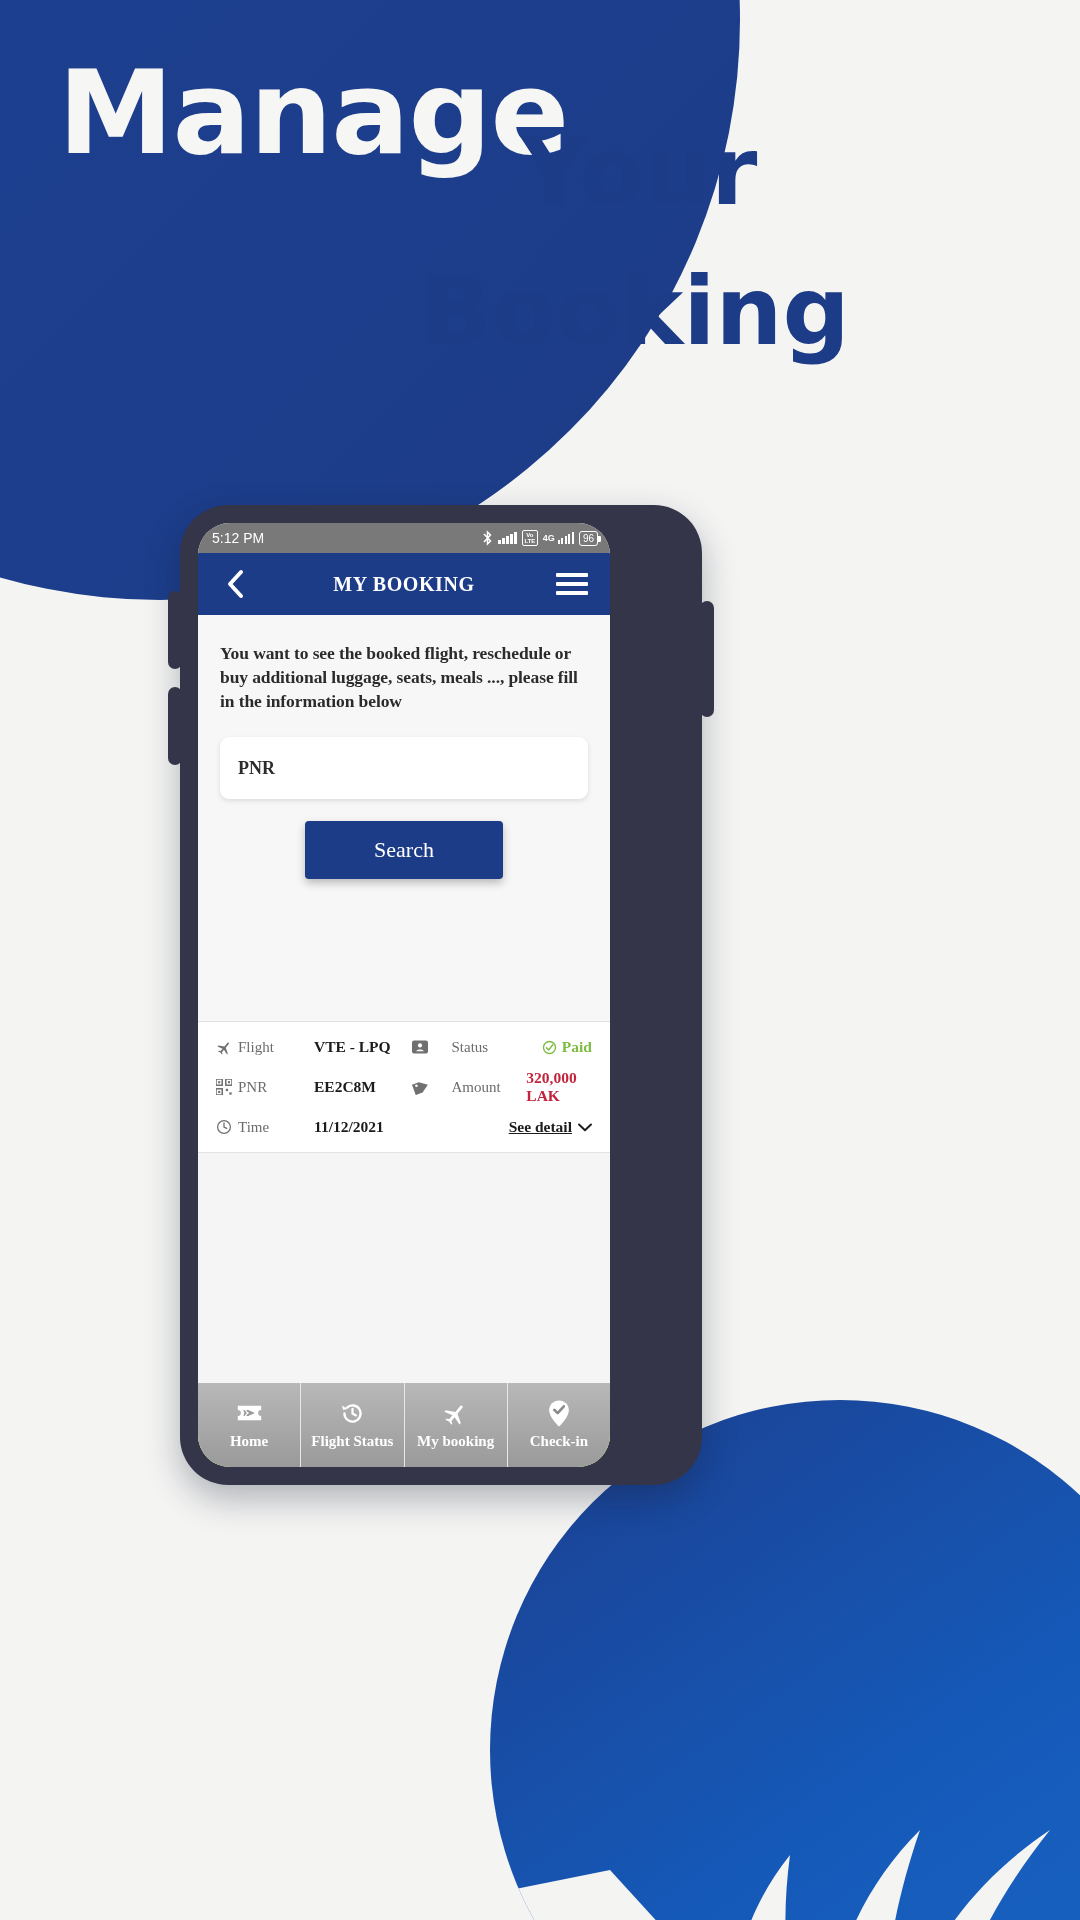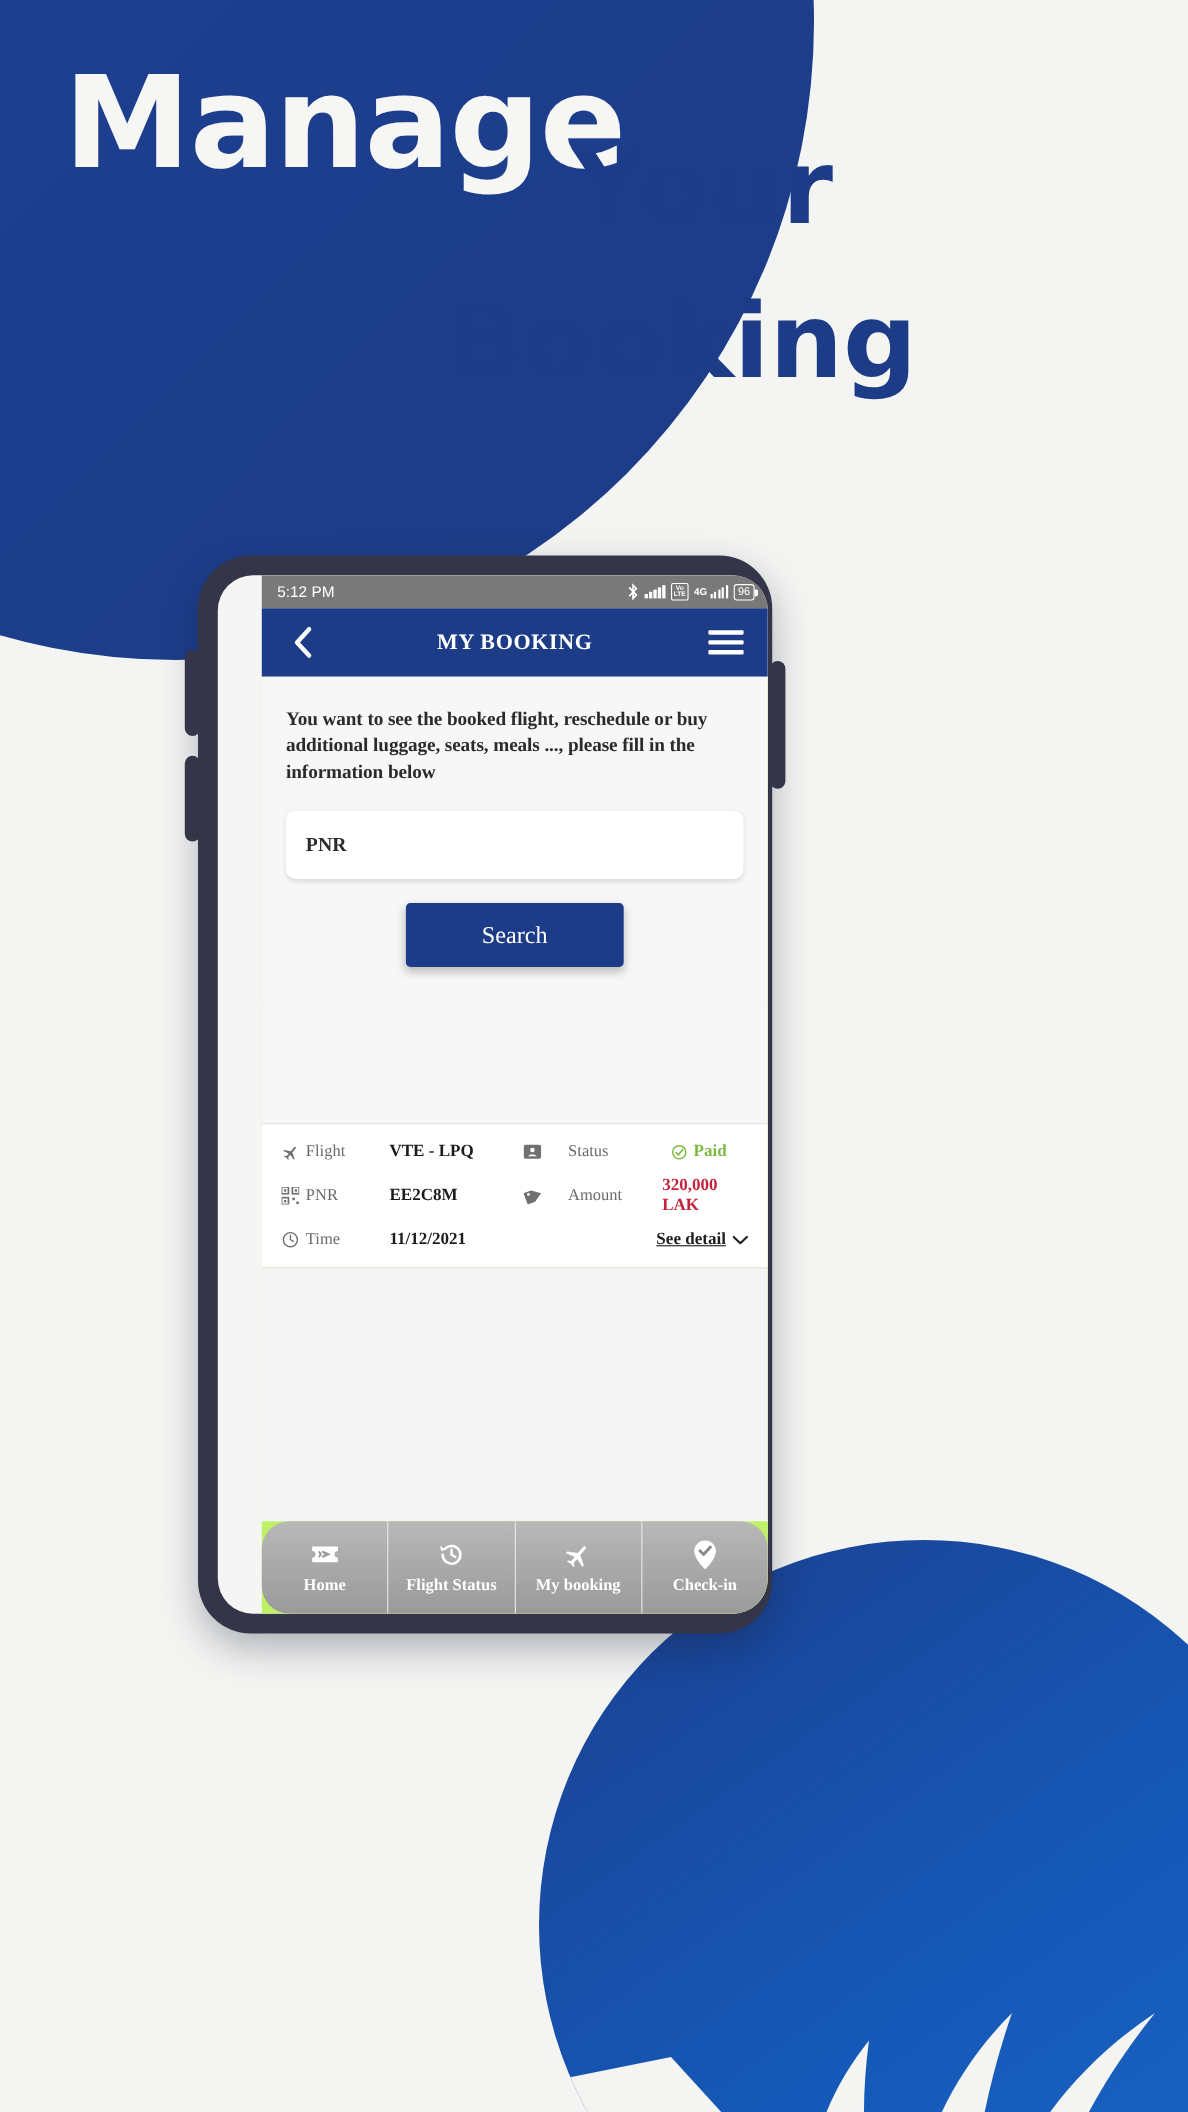--- a/index.html
+++ b/index.html
@@ -46,21 +46,21 @@
   }
   .hl-your {
     left:520px; top:125px;
     font-family:"DejaVu Sans", sans-serif;
     font-weight:bold;
     font-size:94px;
     color:#1d3c87;
     line-height:1;
   }
   .hl-booking {
-    left:404px; top:265px;
+    left:420px; top:265px;
     font-family:"DejaVu Sans", sans-serif;
     font-weight:bold;
     font-size:94px;
     color:#1d3c87;
     line-height:1;
   }
 
   
   #phone {
     position:absolute;
@@ -72,25 +72,25 @@
     box-shadow:0 14px 34px rgba(20,25,45,.30);
   }
   .side-btn { position:absolute; background:#353549; border-radius:7px; }
   .side-btn.vol-up   { left:-12px; top:86px;  width:14px; height:78px; }
   .side-btn.vol-dn   { left:-12px; top:182px; width:14px; height:78px; }
   .side-btn.power    { right:-12px; top:96px; width:14px; height:116px; }
 
   #screen {
     position:absolute;
     left:18px; top:18px;
-    width:500px; height:944px;
+    width:412px; height:944px;
     background:#f5f5f5;
     border-radius:32px;
     overflow:hidden;
-    display:flex; flex-direction:column;padding-left:40px;
+    display:flex; flex-direction:column;
   }
 
   
   .statusbar {
     height:30px; background:#797979;
     display:flex; align-items:center; justify-content:space-between;
     padding:0 12px 0 14px;
     color:#fff;
     font-family:"Liberation Sans", sans-serif;
     font-size:14px;
@@ -205,21 +205,20 @@
     justify-content:center;
   }
   .rest-fill { flex:1 1 auto; background:#f5f5f5; min-height:0;}
 
   
   .bottomnav {
     height:84px;
     display:flex;
     flex:0 0 auto;
     background:linear-gradient(180deg,#b8b8b8 0%, #9a9a9a 100%);
-    border-radius:25px;
   }
   .nav-item {
     flex:1 1 0; display:flex; flex-direction:column;
     align-items:center; justify-content:center; gap:7px;
     color:#fff; cursor:pointer;
     border-right:1px solid #e8e8e8;
     position:relative;
   }
   .nav-item:last-child { border-right:none;align-items:center; }
   .nav-label { font-size:15px; font-weight:bold; font-family:"Liberation Serif", serif; }

